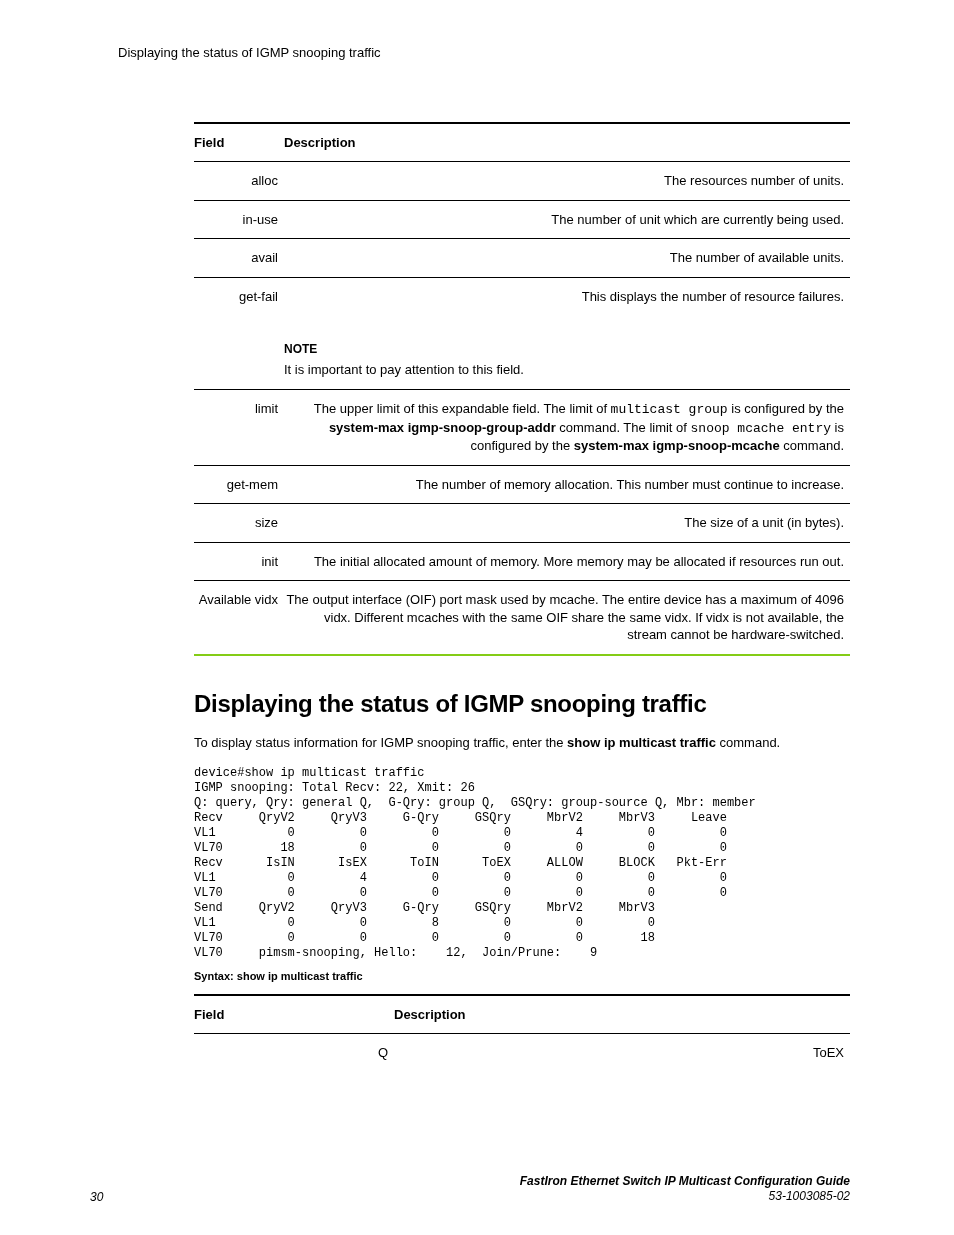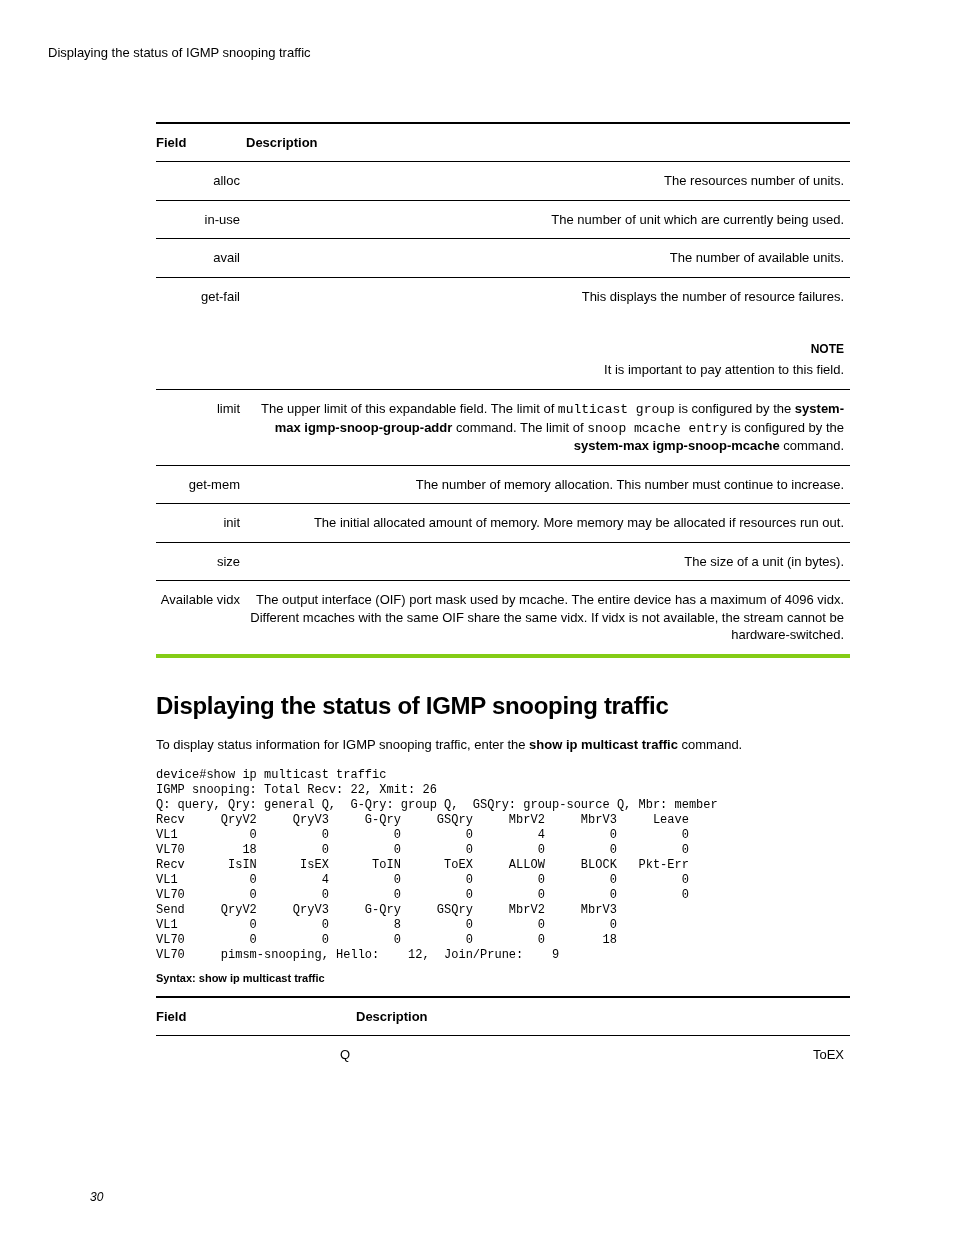--- a/index.html
+++ b/index.html
@@ -10,28 +10,28 @@
     font-family: Arial, Helvetica, sans-serif;
     color: #000;
     font-size: 13px;
     line-height: 1.35;
   }
   .page {
     width: 940px;
     height: 1235px;
     position: relative;
     box-sizing: border-box;
-    padding: 44px 90px 0 48px;
+    padding: 44px 90px 0 118px;
   }
   .running-head {
     font-size: 13px;
     margin-bottom: 60px;
   }
   .content {
-    margin-left: 108px; 
+    margin-left: 76px; 
   }
   table.defs {
     width: 100%;
     border-collapse: collapse;
     font-size: 13px;
   }
   table.defs thead tr {
     border-top: 2px solid #000;
     border-bottom: 1px solid #000;
   }
@@ -43,21 +43,21 @@
   }
   table.defs td {
     padding: 10px 6px 10px 0;
     vertical-align: top;
   }
   table.defs tbody tr.border-top td {
     border-top: 1px solid #000;
     text-align: right;
   }
   table.defs tbody tr.last td {
-    border-bottom: 4px solid #84cc16;
+    border-bottom: 2px solid #84cc16;
   }
   .col-field { width: 90px; }
   .col2-field { width: 200px; }
   .mono { font-family: "Courier New", Courier, monospace; }
   h2.section {
     font-family: Arial, Helvetica, sans-serif;
     font-weight: bold;
     font-size: 24px;
     margin: 32px 0 14px 0;
     letter-spacing: -0.3px;
@@ -142,42 +142,42 @@
         <tr class="border-top">
           <td>avail</td>
           <td>The number of available units.</td>
         </tr>
         <tr class="border-top">
           <td>get-fail</td>
           <td>This displays the number of resource failures.</td>
         </tr>
         <tr>
           <td></td>
-          <td style="padding-top:26px;text-align:right;">
+          <td style="padding-top:26px;">
             <span class="note-label">NOTE</span>
             <span>It is important to pay attention to this field.</span>
           </td>
         </tr>
         <tr class="border-top">
           <td>limit</td>
           <td class="desc-limit">
             <span>The upper limit of this expandable field. The limit of </span><span class="mono">multicast group</span><span> is configured by the </span><b>system-max igmp-snoop-group-addr</b><span> command. The limit of </span><span class="mono">snoop mcache entry</span><span> is configured by the </span><b>system-max igmp-snoop-mcache</b><span> command.</span>
           </td>
         </tr>
         <tr class="border-top">
           <td>get-mem</td>
           <td>The number of memory allocation. This number must continue to increase.</td>
         </tr>
         <tr class="border-top">
+          <td>size</td>
+          <td>The size of a unit (in bytes).</td>
+        </tr>
+        <tr class="border-top">
           <td>init</td>
           <td>The initial allocated amount of memory. More memory may be allocated if resources run out.</td>
-        </tr>
-        <tr class="border-top">
-          <td>size</td>
-          <td>The size of a unit (in bytes).</td>
         </tr>
         <tr class="border-top last">
           <td style="white-space:nowrap;">Available vidx</td>
           <td>The output interface (OIF) port mask used by mcache. The entire device has a maximum of 4096 vidx. Different mcaches with the same OIF share the same vidx. If vidx is not available, the stream cannot be hardware-switched.</td>
         </tr>
       </tbody>
     </table>
 
     <h2 class="section">Displaying the status of IGMP snooping traffic</h2>
 
@@ -218,15 +218,19 @@
           <td>Q</td>
           <td>ToEX</td>
         </tr>
       </tbody>
     </table>
 
   </div>
 
   <div class="footer">
     <div class="pg">30</div>
+    <div class="doc">
+      <div>FastIron Ethernet Switch IP Multicast Configuration Guide</div>
+      <div class="docnum">53-1003085-02</div>
+    </div>
   </div>
 
 </div>
 
 </body></html>

